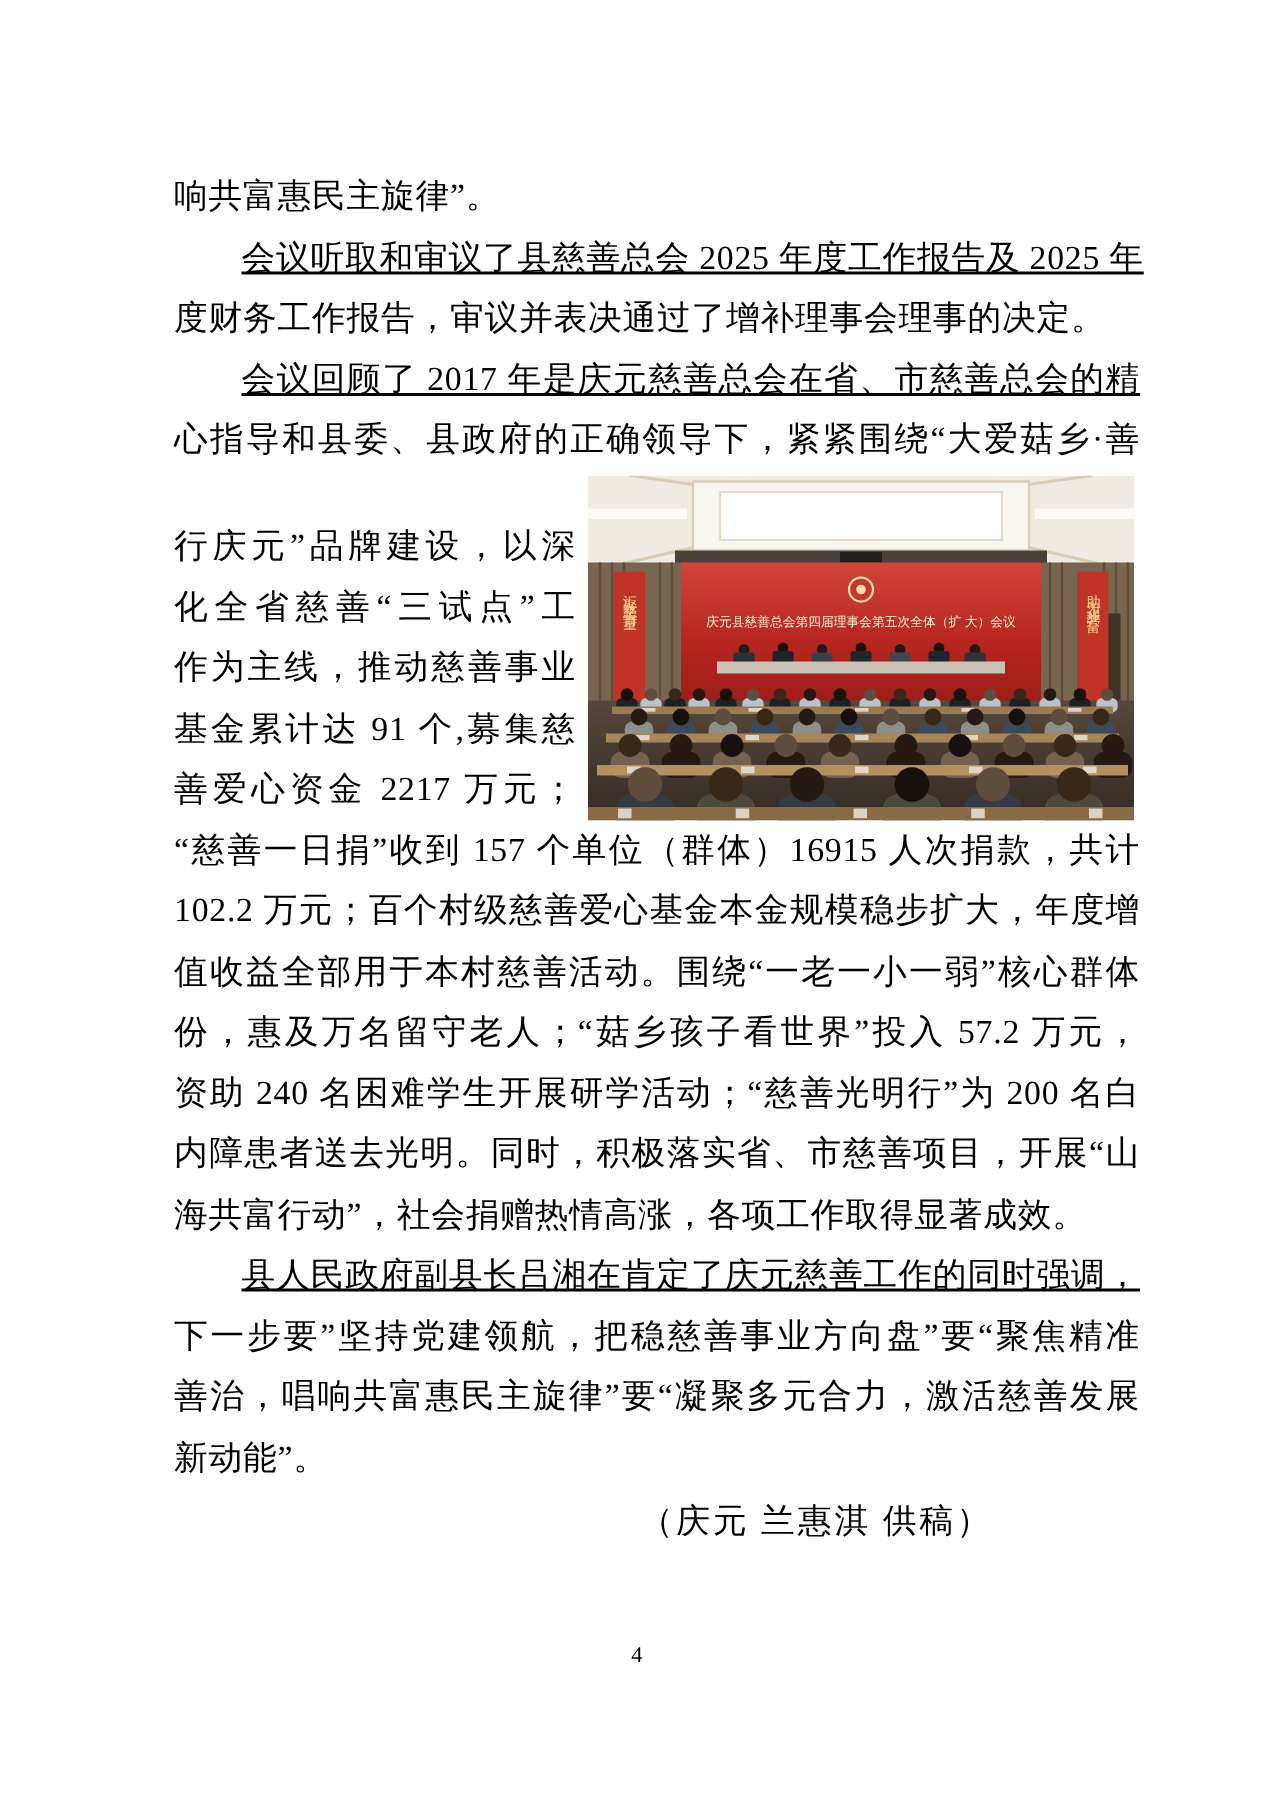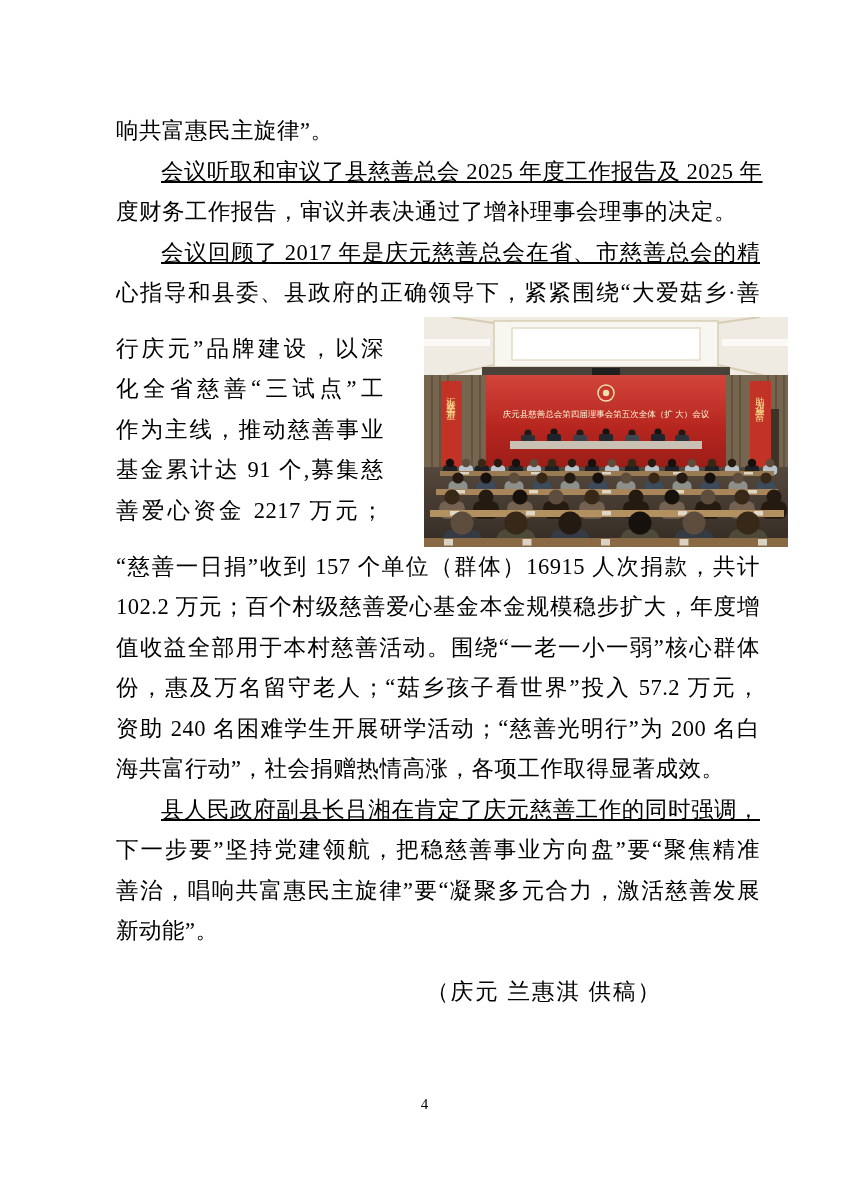--- a/index.html
+++ b/index.html
@@ -8,27 +8,27 @@
     font-family:"Liberation Serif","DejaVu Serif",serif;color:#000;
   }
   .page{position:absolute;inset:0;background:#fff;}
   .content{position:absolute;left:116px;top:111px;width:644px;}
   .line{
     font-size:22.5px;line-height:40.5px;height:40.5px;white-space:nowrap;
     text-align:justify;text-align-last:justify;letter-spacing:0.5px;
   }
   .line.end{text-align-last:left;}
   .line.indent{text-indent:45px;text-decoration:underline;}
-  .photo-row{display:flex;align-items:center;gap:32px;}
+  .photo-row{display:flex;align-items:flex-end;}
   .side-col{width:268px;flex:0 0 268px;}
   .side-col .line{font-size:22.5px;}
   .photo-box{width:364px;height:230px;margin-left:8px;margin-top:3px;flex:0 0 364px;overflow:hidden;}
   .attribution{
     font-size:22.5px;line-height:40.5px;height:40.5px;text-align:right;
-    padding-right:98px;letter-spacing:2px;margin-top:20px;
+    padding-right:98px;letter-spacing:2px;margin-top:2px;
   }
   .page-number{
     position:absolute;top:1096px;left:0;width:100%;text-align:center;
     font-size:15px;font-family:"Liberation Serif",serif;
   }
 </style>
 </head>
 <body>
 
 <div class="page">
@@ -230,20 +230,21 @@
             </g>
         </svg>
       </div>
     </div>
 
     <div class="line">“慈善一日捐”收到 157 个单位（群体）16915 人次捐款，共计</div>
     <div class="line">102.2 万元；百个村级慈善爱心基金本金规模稳步扩大，年度增</div>
     <div class="line">值收益全部用于本村慈善活动。围绕“一老一小一弱”核心群体</div>
     <div class="line">份，惠及万名留守老人；“菇乡孩子看世界”投入 57.2 万元，</div>
     <div class="line">资助 240 名困难学生开展研学活动；“慈善光明行”为 200 名白</div>
+    <div class="line">内障患者送去光明。同时，积极落实省、市慈善项目，开展“山</div>
     <div class="line end">海共富行动”，社会捐赠热情高涨，各项工作取得显著成效。</div>
 
     <div class="line indent">县人民政府副县长吕湘在肯定了庆元慈善工作的同时强调，</div>
     <div class="line">下一步要”坚持党建领航，把稳慈善事业方向盘”要“聚焦精准</div>
     <div class="line">善治，唱响共富惠民主旋律”要“凝聚多元合力，激活慈善发展</div>
     <div class="line end">新动能”。</div>
 
     <div class="attribution">（庆元  兰惠淇  供稿）</div>
   </div>
 

